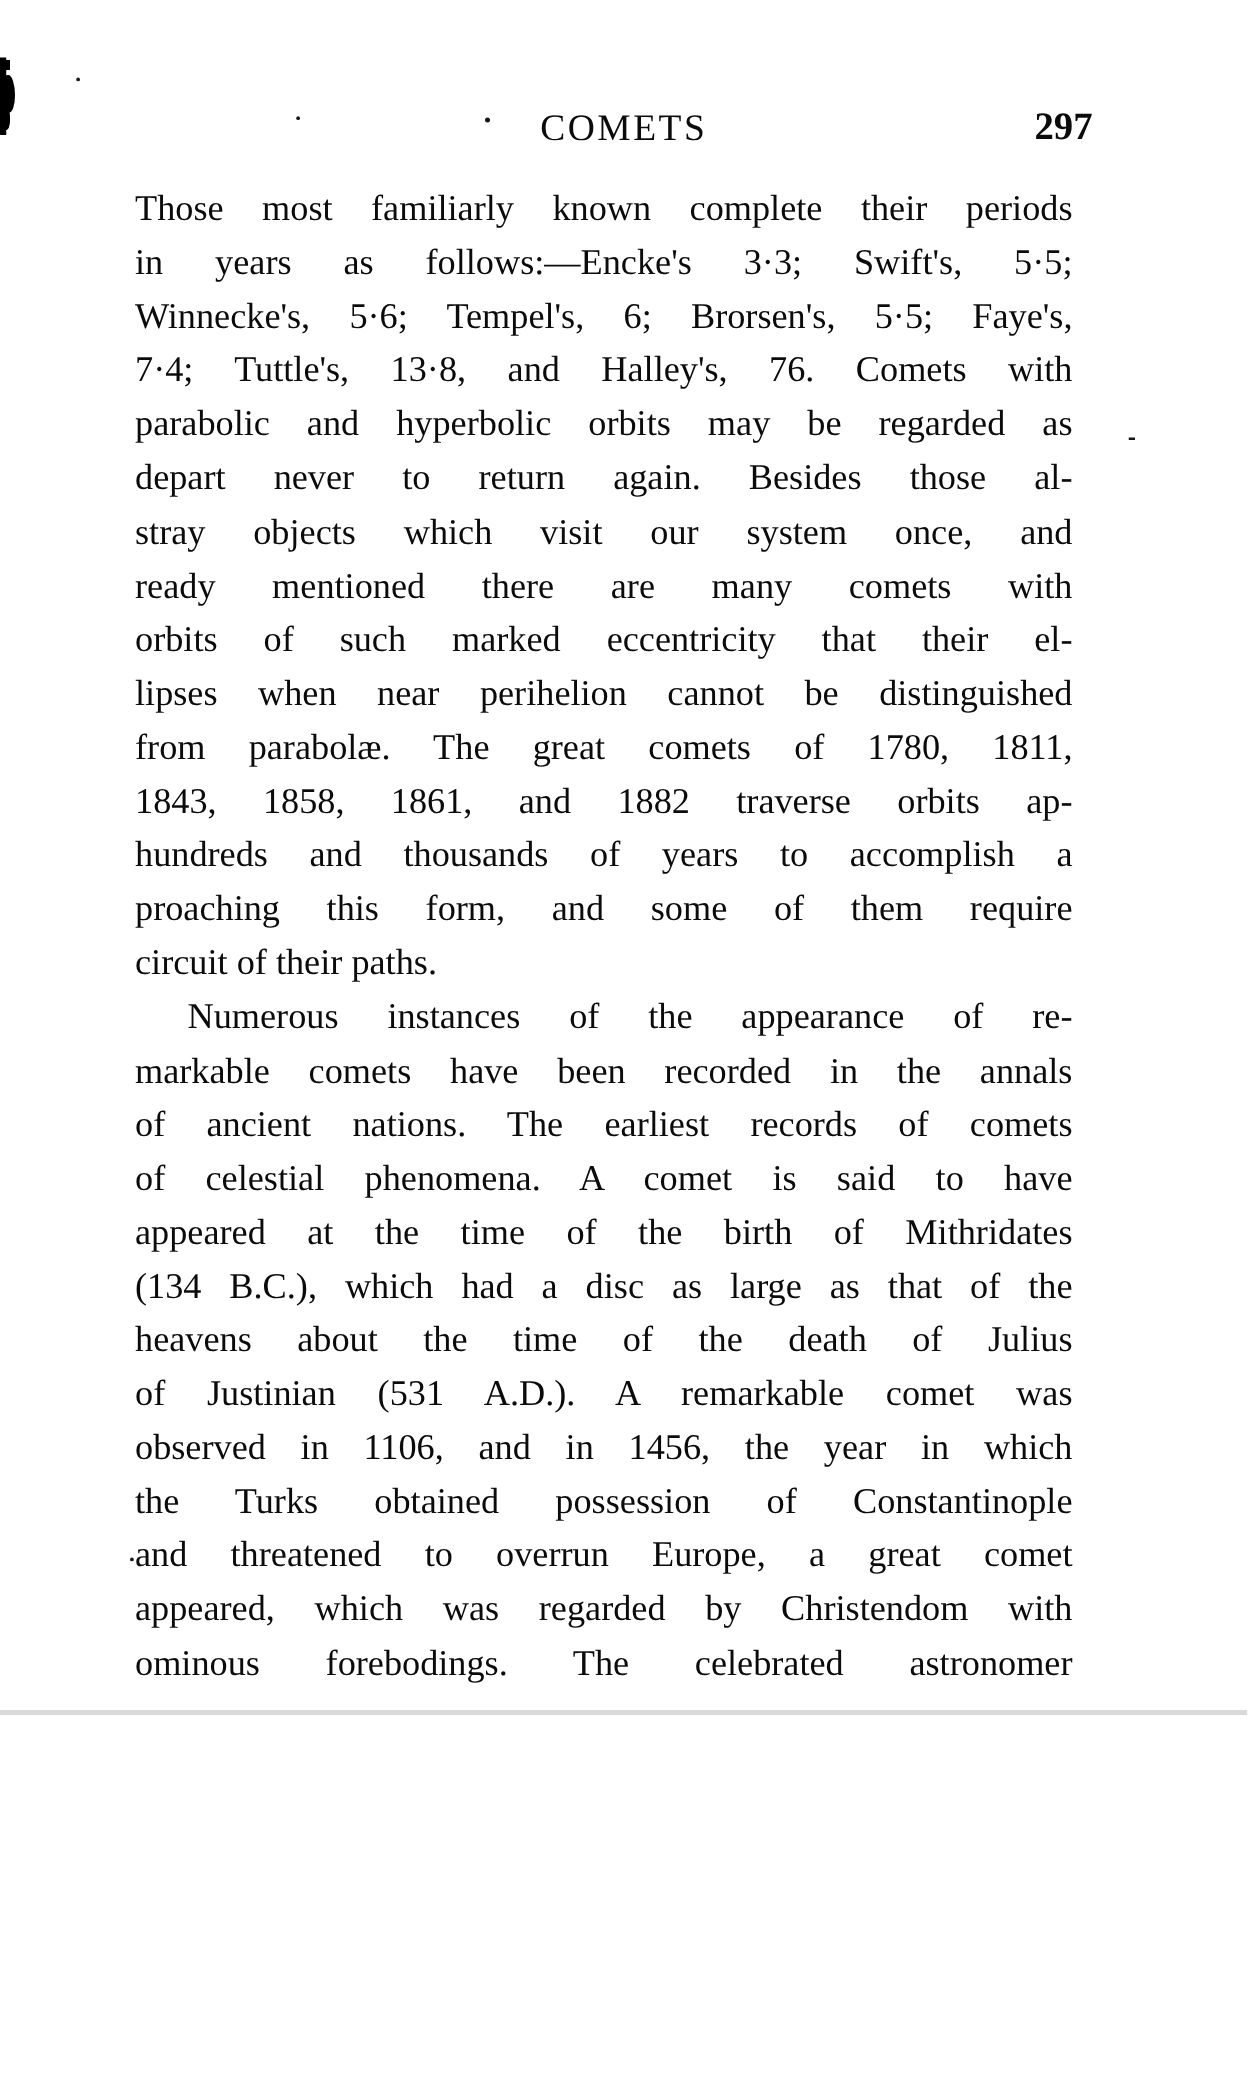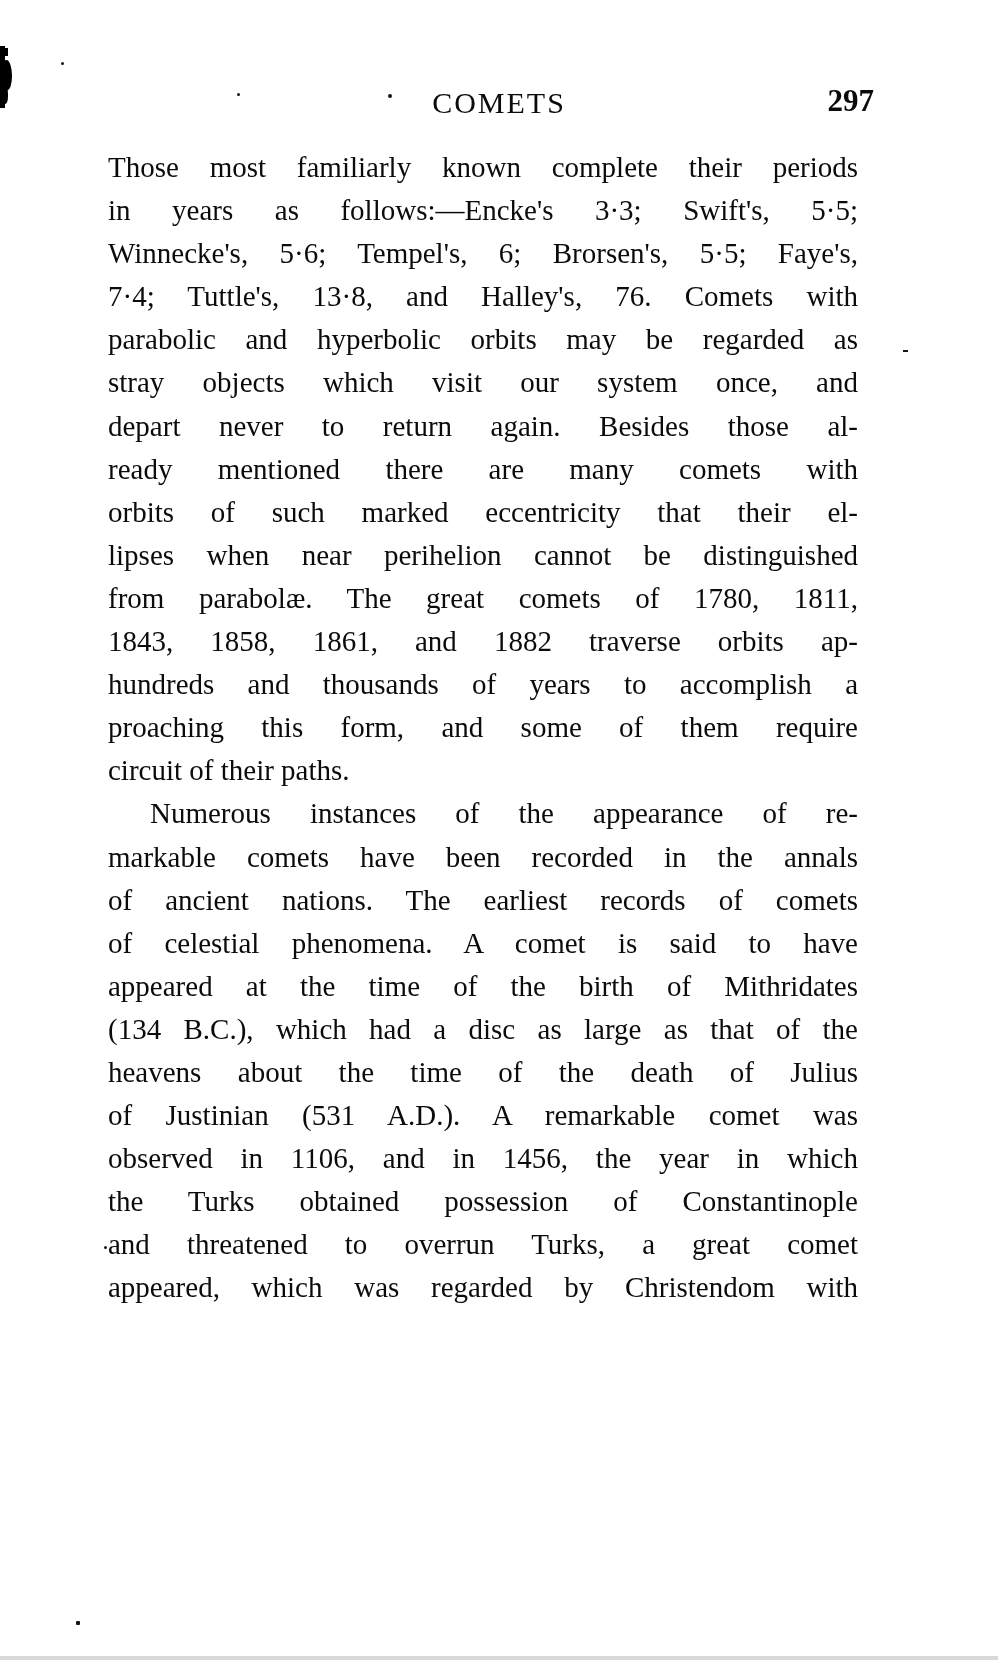--- a/index.html
+++ b/index.html
@@ -1,19 +1,19 @@
 <!DOCTYPE html>
 <html><head>
 <meta charset="utf-8">
 <style>
   html, body { margin: 0; padding: 0; background: #ffffff; }
   .page {
     position: relative;
     width: 998px;
-    height: 1660px;
+    height: 1372px;
     background: #ffffff;
     overflow: hidden;
     font-family: "Liberation Serif", "DejaVu Serif", serif;
     color: #0b0b0b;
   }
   .running-head {
     position: absolute;
     top: 86px;
     left: 124px;
     width: 750px;
@@ -87,44 +87,45 @@
     <div class="head-pagenum">297</div>
   </div>
 
   <div class="text-block">
     <div>
       <div class="line">Those most familiarly known complete their periods</div>
       <div class="line">in years as follows:—Encke's 3·3; Swift's, 5·5;</div>
       <div class="line">Winnecke's, 5·6; Tempel's, 6; Brorsen's, 5·5; Faye's,</div>
       <div class="line">7·4; Tuttle's, 13·8, and Halley's, 76. Comets with</div>
       <div class="line">parabolic and hyperbolic orbits may be regarded as</div>
+      <div class="line">depart never to return again. Besides those al-</div>
       <div class="line">stray objects which visit our system once, and</div>
-      <div class="line">depart never to return again. Besides those al-</div>
       <div class="line">ready mentioned there are many comets with</div>
       <div class="line">orbits of such marked eccentricity that their el-</div>
       <div class="line">lipses when near perihelion cannot be distinguished</div>
       <div class="line">from parabolæ. The great comets of 1780, 1811,</div>
       <div class="line">1843, 1858, 1861, and 1882 traverse orbits ap-</div>
       <div class="line">hundreds and thousands of years to accomplish a</div>
       <div class="line">proaching this form, and some of them require</div>
       <div class="line line--plain">circuit of their paths.</div>
     </div>
     <div>
       <div class="line line--indent">Numerous instances of the appearance of re-</div>
       <div class="line">markable comets have been recorded in the annals</div>
       <div class="line">of ancient nations. The earliest records of comets</div>
       <div class="line">of celestial phenomena. A comet is said to have</div>
       <div class="line">appeared at the time of the birth of Mithridates</div>
       <div class="line">(134 B.C.), which had a disc as large as that of the</div>
       <div class="line">heavens about the time of the death of Julius</div>
       <div class="line">of Justinian (531 A.D.). A remarkable comet was</div>
       <div class="line">observed in 1106, and in 1456, the year in which</div>
       <div class="line">the Turks obtained possession of Constantinople</div>
-      <div class="line">and threatened to overrun Turks, a great comet</div>
+      <div class="line">and threatened to overrun Europe, a great comet</div>
       <div class="line">appeared, which was regarded by Christendom with</div>
+      <div class="line">ominous forebodings. The celebrated astronomer</div>
     </div>
   </div>
 
   <div class="ink-blot">
     <div class="b1"></div>
       <div class="b2"></div>
       <div class="b3"></div>
       <div class="b4"></div>
   </div>
   <div class="speck s1"></div>

